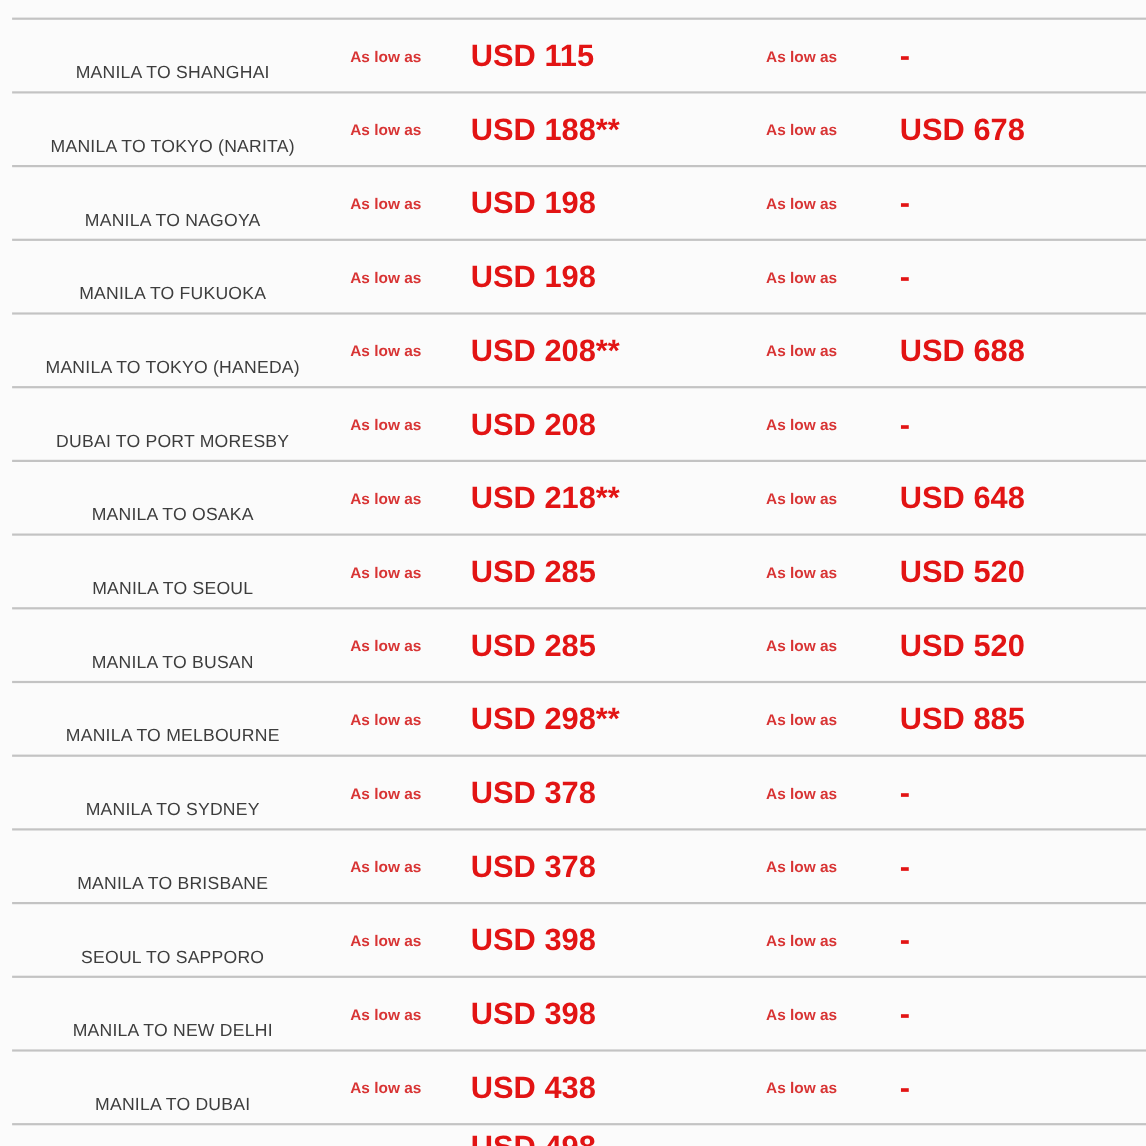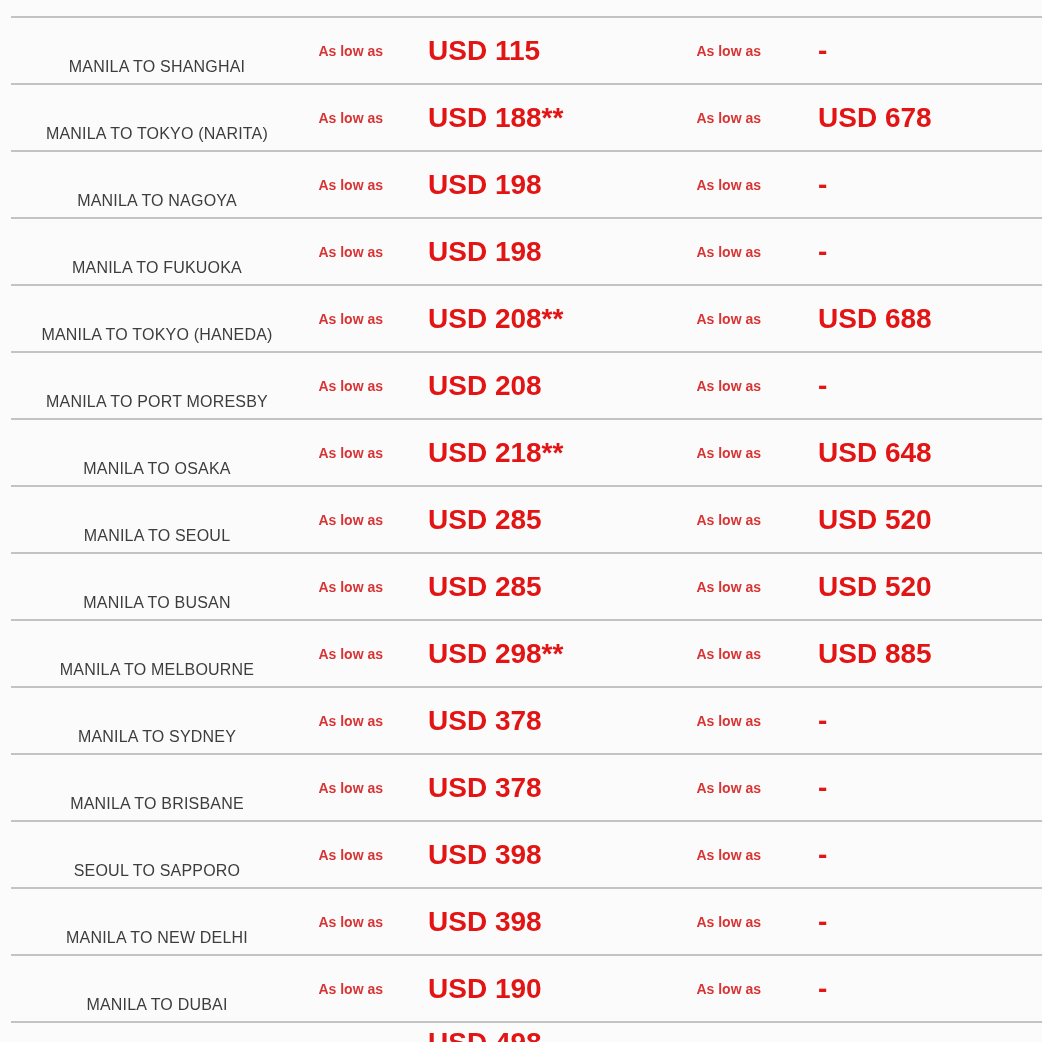--- a/index.html
+++ b/index.html
@@ -99,21 +99,21 @@
 
   <div class="fare-row">
     <div class="route-cell">MANILA TO TOKYO (HANEDA)</div>
     <div class="aslowas-cell">As low as</div>
     <div class="price-cell col1">USD 208**</div>
     <div class="aslowas-cell">As low as</div>
     <div class="price-cell col2">USD 688</div>
   </div>
 
   <div class="fare-row">
-    <div class="route-cell">MANILA TO PORT MORESBY</div>
+    <div class="route-cell">DUBAI TO PORT MORESBY</div>
     <div class="aslowas-cell">As low as</div>
     <div class="price-cell col1">USD 208</div>
     <div class="aslowas-cell">As low as</div>
     <div class="price-cell col2">-</div>
   </div>
 
   <div class="fare-row">
     <div class="route-cell">MANILA TO OSAKA</div>
     <div class="aslowas-cell">As low as</div>
     <div class="price-cell col1">USD 218**</div>
@@ -173,21 +173,21 @@
     <div class="route-cell">MANILA TO NEW DELHI</div>
     <div class="aslowas-cell">As low as</div>
     <div class="price-cell col1">USD 398</div>
     <div class="aslowas-cell">As low as</div>
     <div class="price-cell col2">-</div>
   </div>
 
   <div class="fare-row">
     <div class="route-cell">MANILA TO DUBAI</div>
     <div class="aslowas-cell">As low as</div>
-    <div class="price-cell col1">USD 190</div>
+    <div class="price-cell col1">USD 438</div>
     <div class="aslowas-cell">As low as</div>
     <div class="price-cell col2">-</div>
   </div>
 </div>
 
   <div class="fare-row partial">
     <div class="route-cell"></div>
     <div class="aslowas-cell"></div>
     <div class="price-cell col1">USD 498</div>
     <div class="aslowas-cell"></div>

